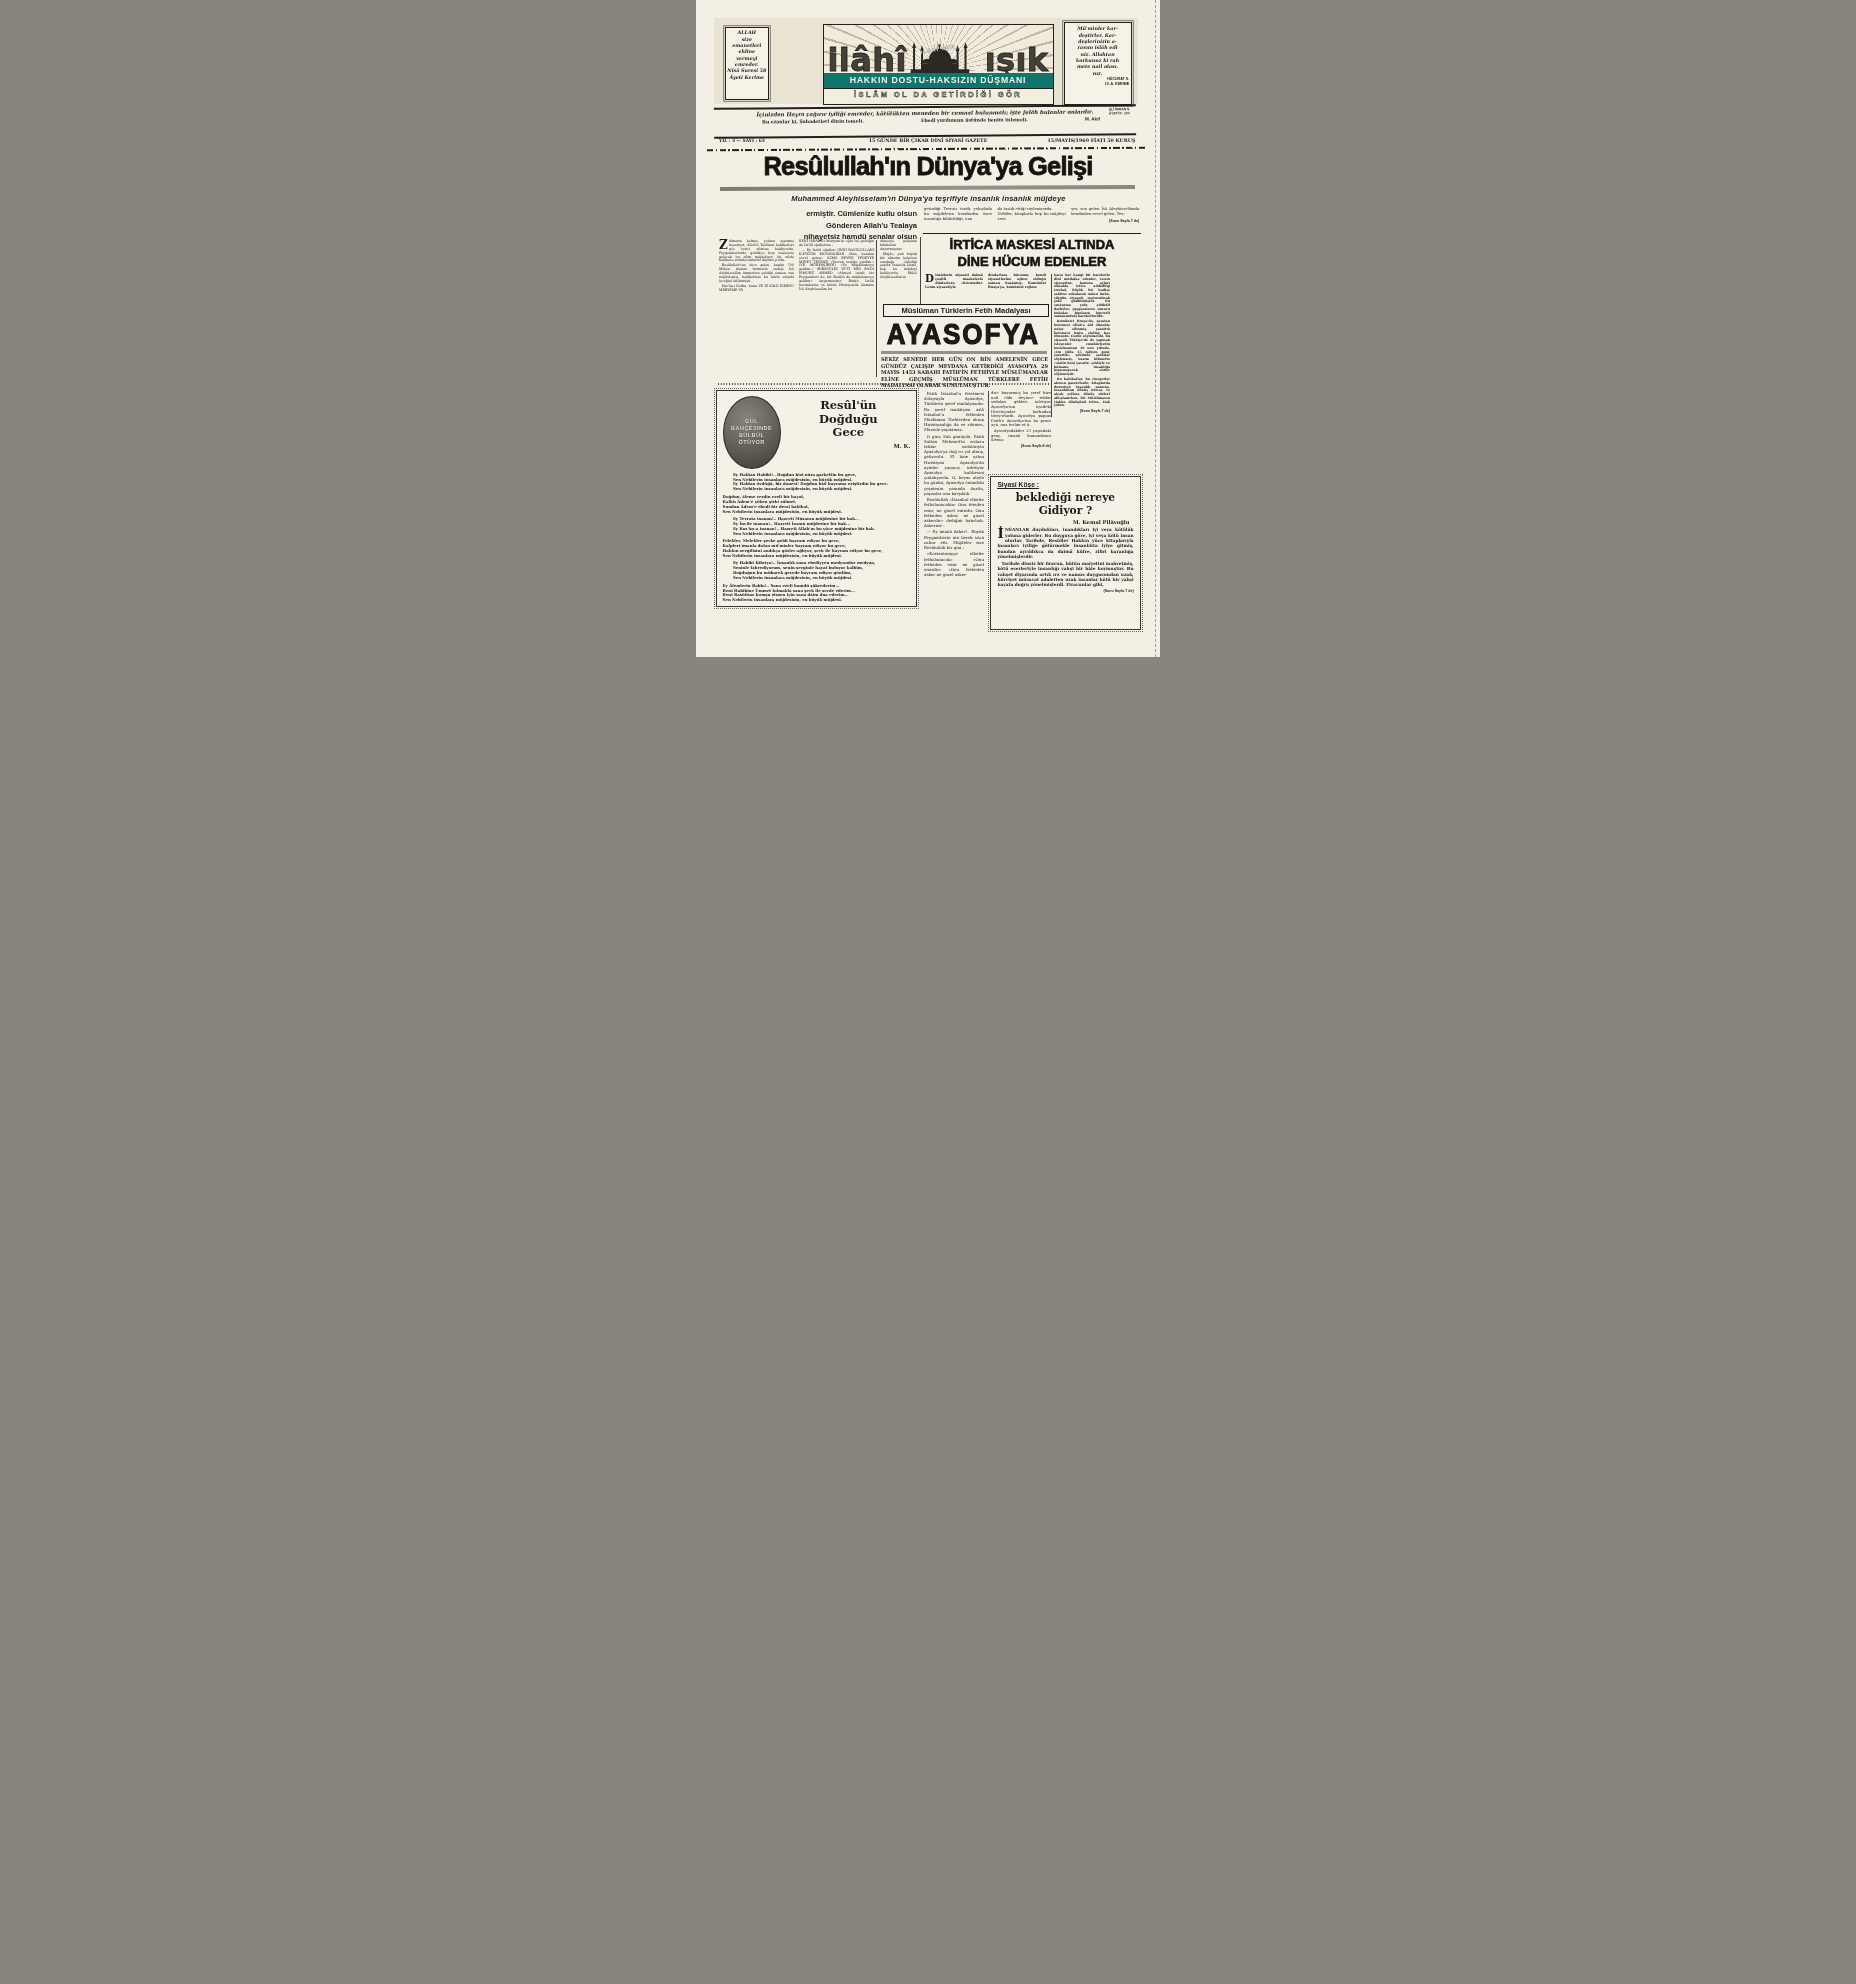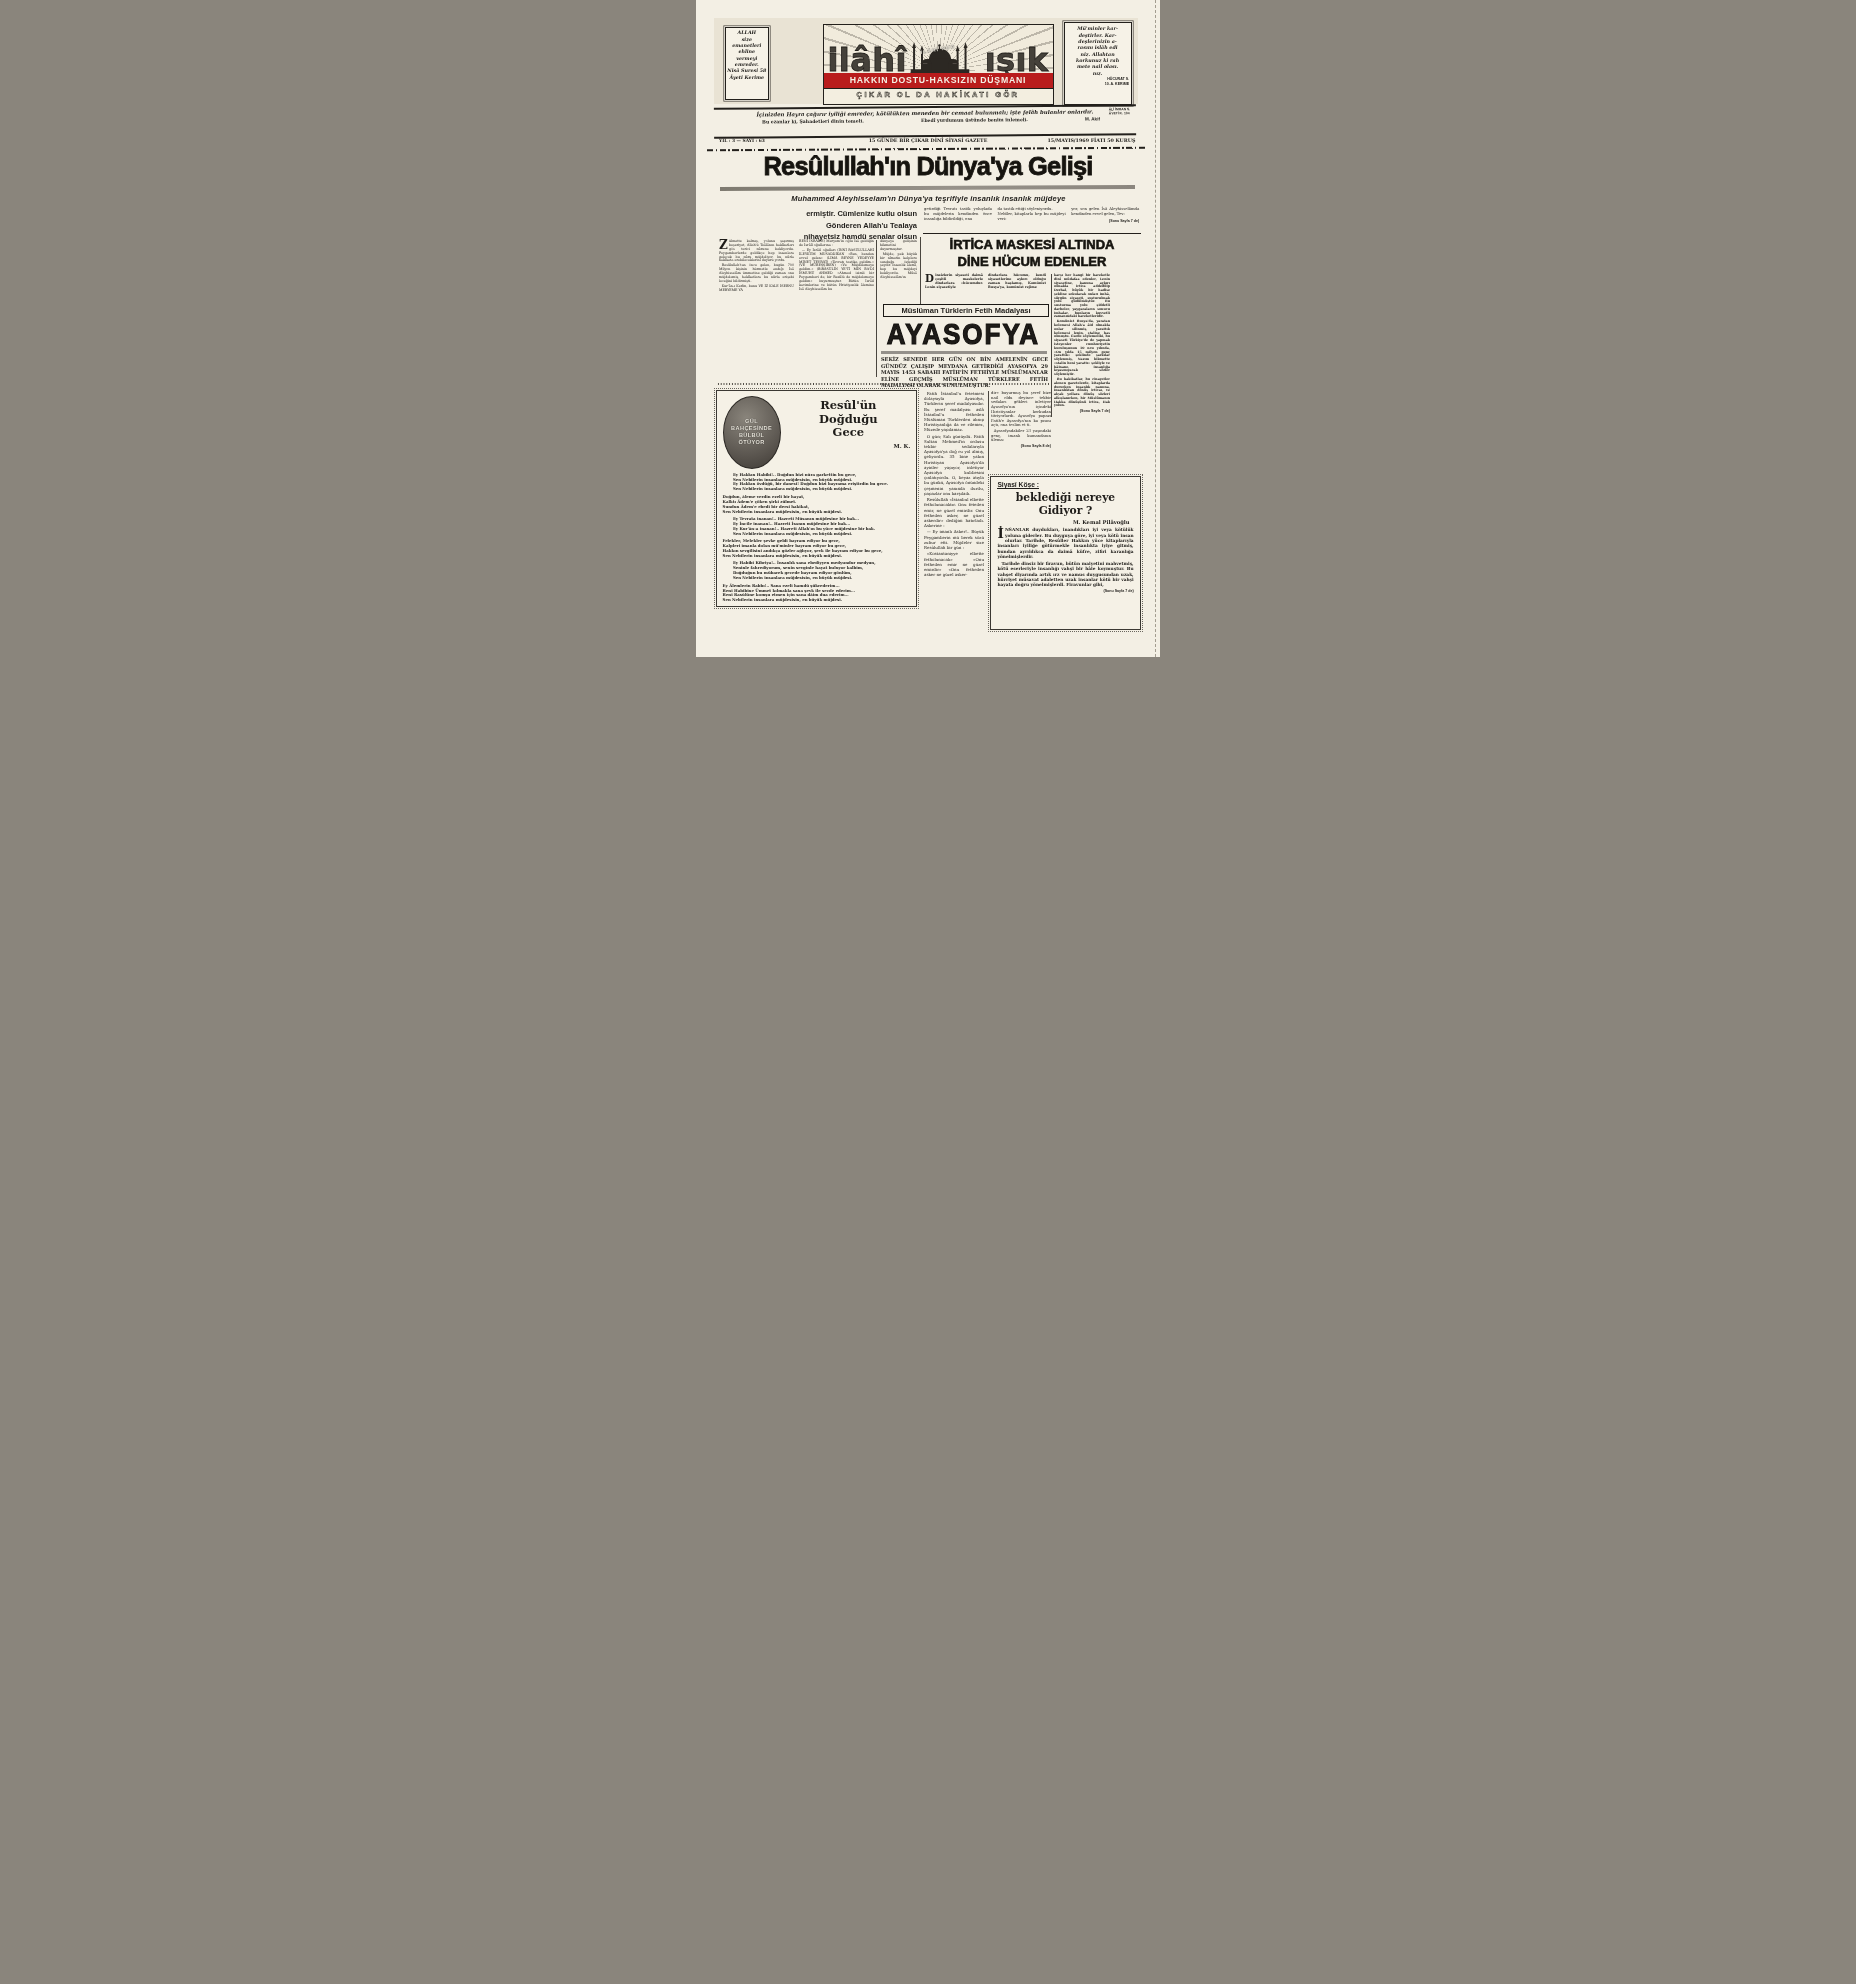--- a/index.html
+++ b/index.html
@@ -16,21 +16,21 @@
   .qtext{font-size:4.8px;}
   .qref{font-size:3.6px;font-weight:700;text-align:right;margin-top:0.8px;font-style:normal;font-family:"Liberation Sans",sans-serif;}
   .logo-block{left:109px;top:6.4px;width:229px;height:79px;border:1.2px solid #23201c;background:#f3eee0;}
   .logo-art{position:relative;width:100%;height:48px;overflow:hidden;
      background:repeating-conic-gradient(from 240deg at 50% 96%, rgba(70,64,56,.30) 0deg 1.1deg, transparent 1.1deg 6.5deg),#f1ebdc;}
   .logo-word{position:absolute;bottom:-2.4px;font-family:"DejaVu Sans",sans-serif;font-weight:900;
      font-size:32px;line-height:1;color:#45413a;-webkit-text-stroke:0.8px #23201c;letter-spacing:0.4px;}
   .logo-inner{position:absolute;left:50%;top:22px;transform:translateX(-50%) rotate(-10deg);
      color:#f3eee2;font-family:"Liberation Sans",sans-serif;font-weight:700;font-size:4.8px;letter-spacing:1.2px;
      text-shadow:0 0 1.2px #000;z-index:3;}
-  .logo-banner{height:15px;background:#b91c1c;color:#f5f1e6;font-family:"Liberation Sans",sans-serif;
+  .logo-banner{height:15px;background:#0f766e;color:#f5f1e6;font-family:"Liberation Sans",sans-serif;
      font-weight:700;font-size:8.7px;letter-spacing:0.8px;text-align:center;line-height:15px;}
   .logo-subbanner{height:12.7px;border-top:0.8px solid #201d19;text-align:center;line-height:12px;
      font-family:"Liberation Sans",sans-serif;font-weight:700;font-size:7.5px;letter-spacing:2.4px;
      color:rgba(30,28,25,.06);-webkit-text-stroke:0.5px #2a2722;}
   
   .motto{left:18px;top:106px;width:422px;height:25.4px;border-top:2.4px double #23201c;border-bottom:2.4px double #23201c;
          transform:rotate(-0.5deg);padding-top:2px;}
   .motto-l1{font-size:5.4px;font-style:italic;font-weight:700;text-align:center;}
   .motto-ref{position:absolute;right:5.6px;top:0.8px;font-size:3.4px;font-weight:700;font-family:"Liberation Sans",sans-serif;text-align:left;}
   .motto-l2{display:flex;justify-content:space-between;padding:2.4px 36px 0 48px;font-size:4.6px;font-weight:700;}
@@ -118,21 +118,21 @@
               <rect x="102" y="70" width="24" height="16"></rect>
             <rect x="6" y="84" width="148" height="10"></rect>
             <rect x="77" y="26" width="3" height="10"></rect>
               <circle cx="78.5" cy="24" r="3"></circle>
           </g>
         </svg>
         <span class="logo-inner">İLÂHİ NUR</span>
         <span class="logo-word" style="right:4px;text-align:right;">ışık</span>
       </div>
       <div class="logo-banner">HAKKIN DOSTU-HAKSIZIN DÜŞMANI</div>
-      <div class="logo-subbanner">ÇIKAR OL DA HAKİKATI GÖR</div>
+      <div class="logo-subbanner">İSLÂM OL DA GETİRDİĞİ GÖR</div>
     </div>
     <div class="abs quote-box" style="left:350px;top:4px;width:63px;height:76px;padding:2.4px 1.6px;">
       <div class="qtext pre">Mü'minler kar-
 deştirler. Kar-
 deşlerinizin a-
 rasını islâh edi
 niz. Allahtan
 korkunuz ki rah
 mete nail olası.
 nız.</div>

